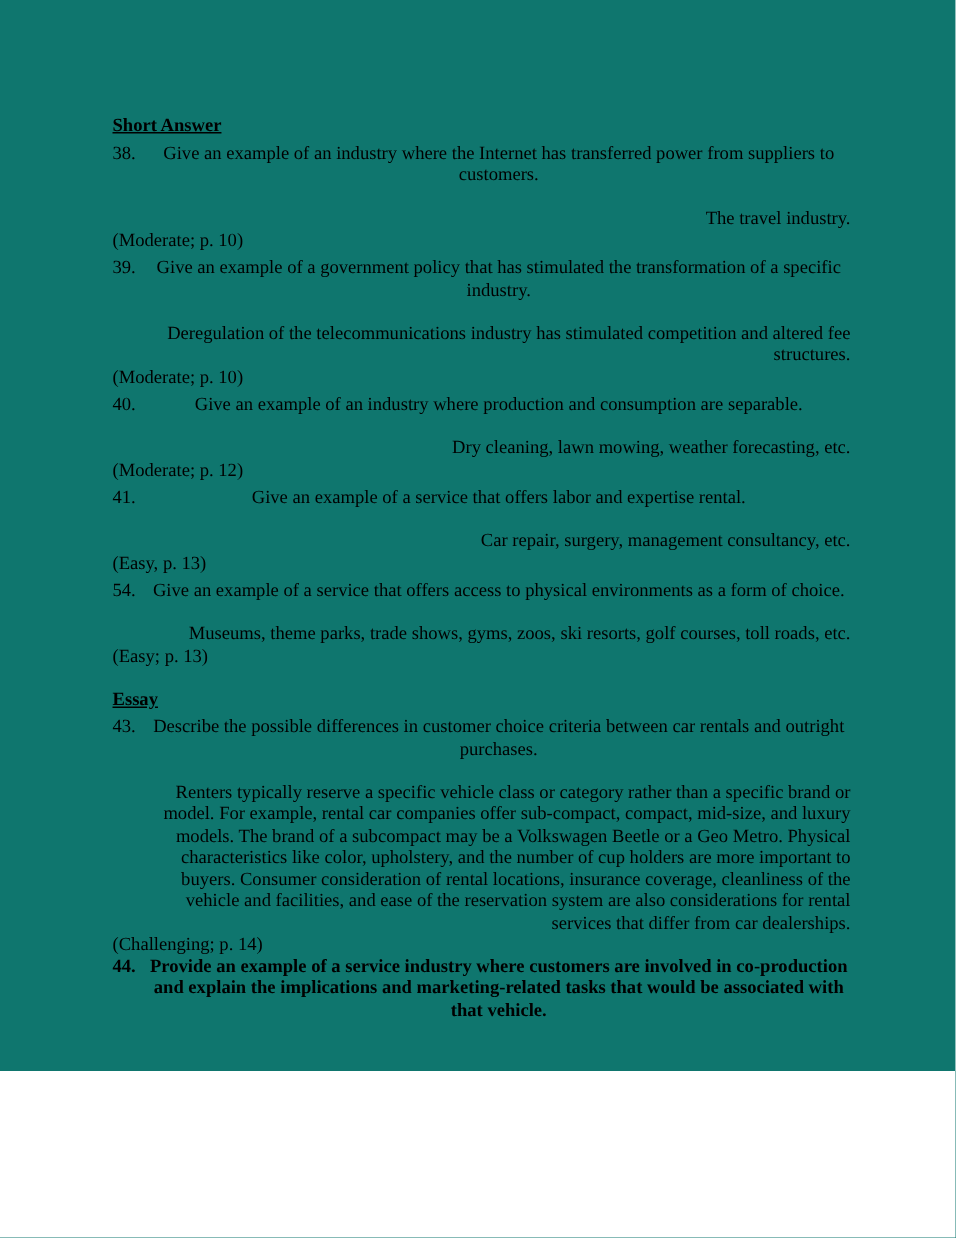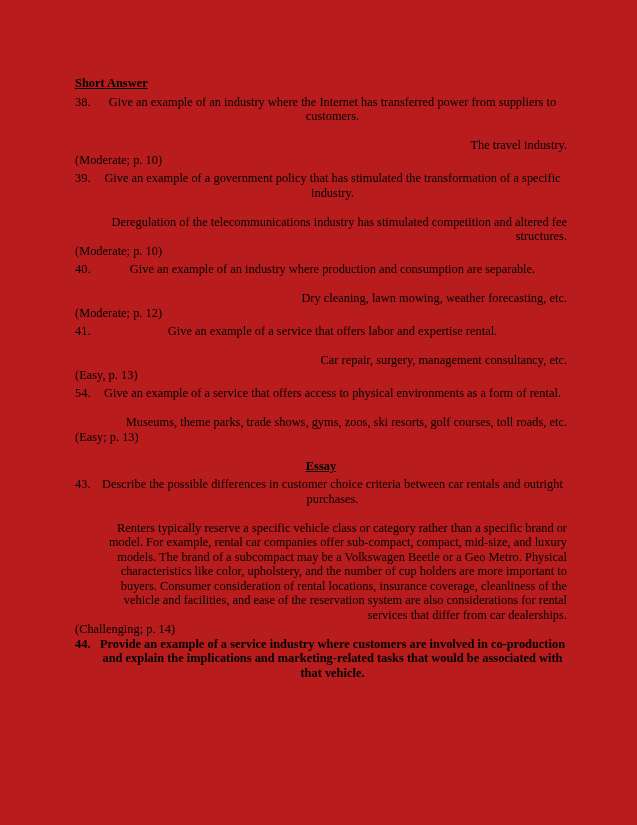--- a/index.html
+++ b/index.html
@@ -3,39 +3,38 @@
 <meta charset="utf-8">
 <style>
   html, body {
     margin: 0;
     padding: 0;
     background: #ffffff;
   }
   .page {
     position: relative;
     width: 637px;
-    height: 825px;
+    height: 714px;
     box-sizing: border-box;
     padding: 76px 70px 0 75px;
-    background: #b91c1c;
+    background: #0f766e;
     color: #000000;
     font-family: "Liberation Serif", "DejaVu Serif", serif;
     font-size: 12.4px;
     line-height: 14.5px;
     overflow: hidden;
   }
   .section-heading {
     font-size: 12.4px;
     font-weight: bold;
     text-decoration: underline;
     margin: 0;
   }
   .section-essay .section-heading {
     margin-top: 14.5px;
-    text-align: center;
   }
   .qa .question {
     display: flex;
     margin-top: 4px;
   }
   .qa.flush .question {
     margin-top: 0;
     font-weight: bold;
   }
   .qnum {
@@ -97,21 +96,21 @@
         <span class="qnum">41.</span>
         <span class="qtext">Give an example of a service that offers labor and expertise rental.</span>
       </div>
       <p class="answer">Car repair, surgery, management consultancy, etc.</p>
       <p class="citation">(Easy, p. 13)</p>
     </div>
 
     <div class="qa">
       <div class="question">
         <span class="qnum">54.</span>
-        <span class="qtext">Give an example of a service that offers access to physical environments as a form of rental.</span>
+        <span class="qtext">Give an example of a service that offers access to physical environments as a form of choice.</span>
       </div>
       <p class="answer">Museums, theme parks, trade shows, gyms, zoos, ski resorts, golf courses, toll roads, etc.</p>
       <p class="citation">(Easy; p. 13)</p>
     </div>
   </div>
 
   <div class="section section-essay">
     <h2 class="section-heading">Essay</h2>
 
     <div class="qa">

